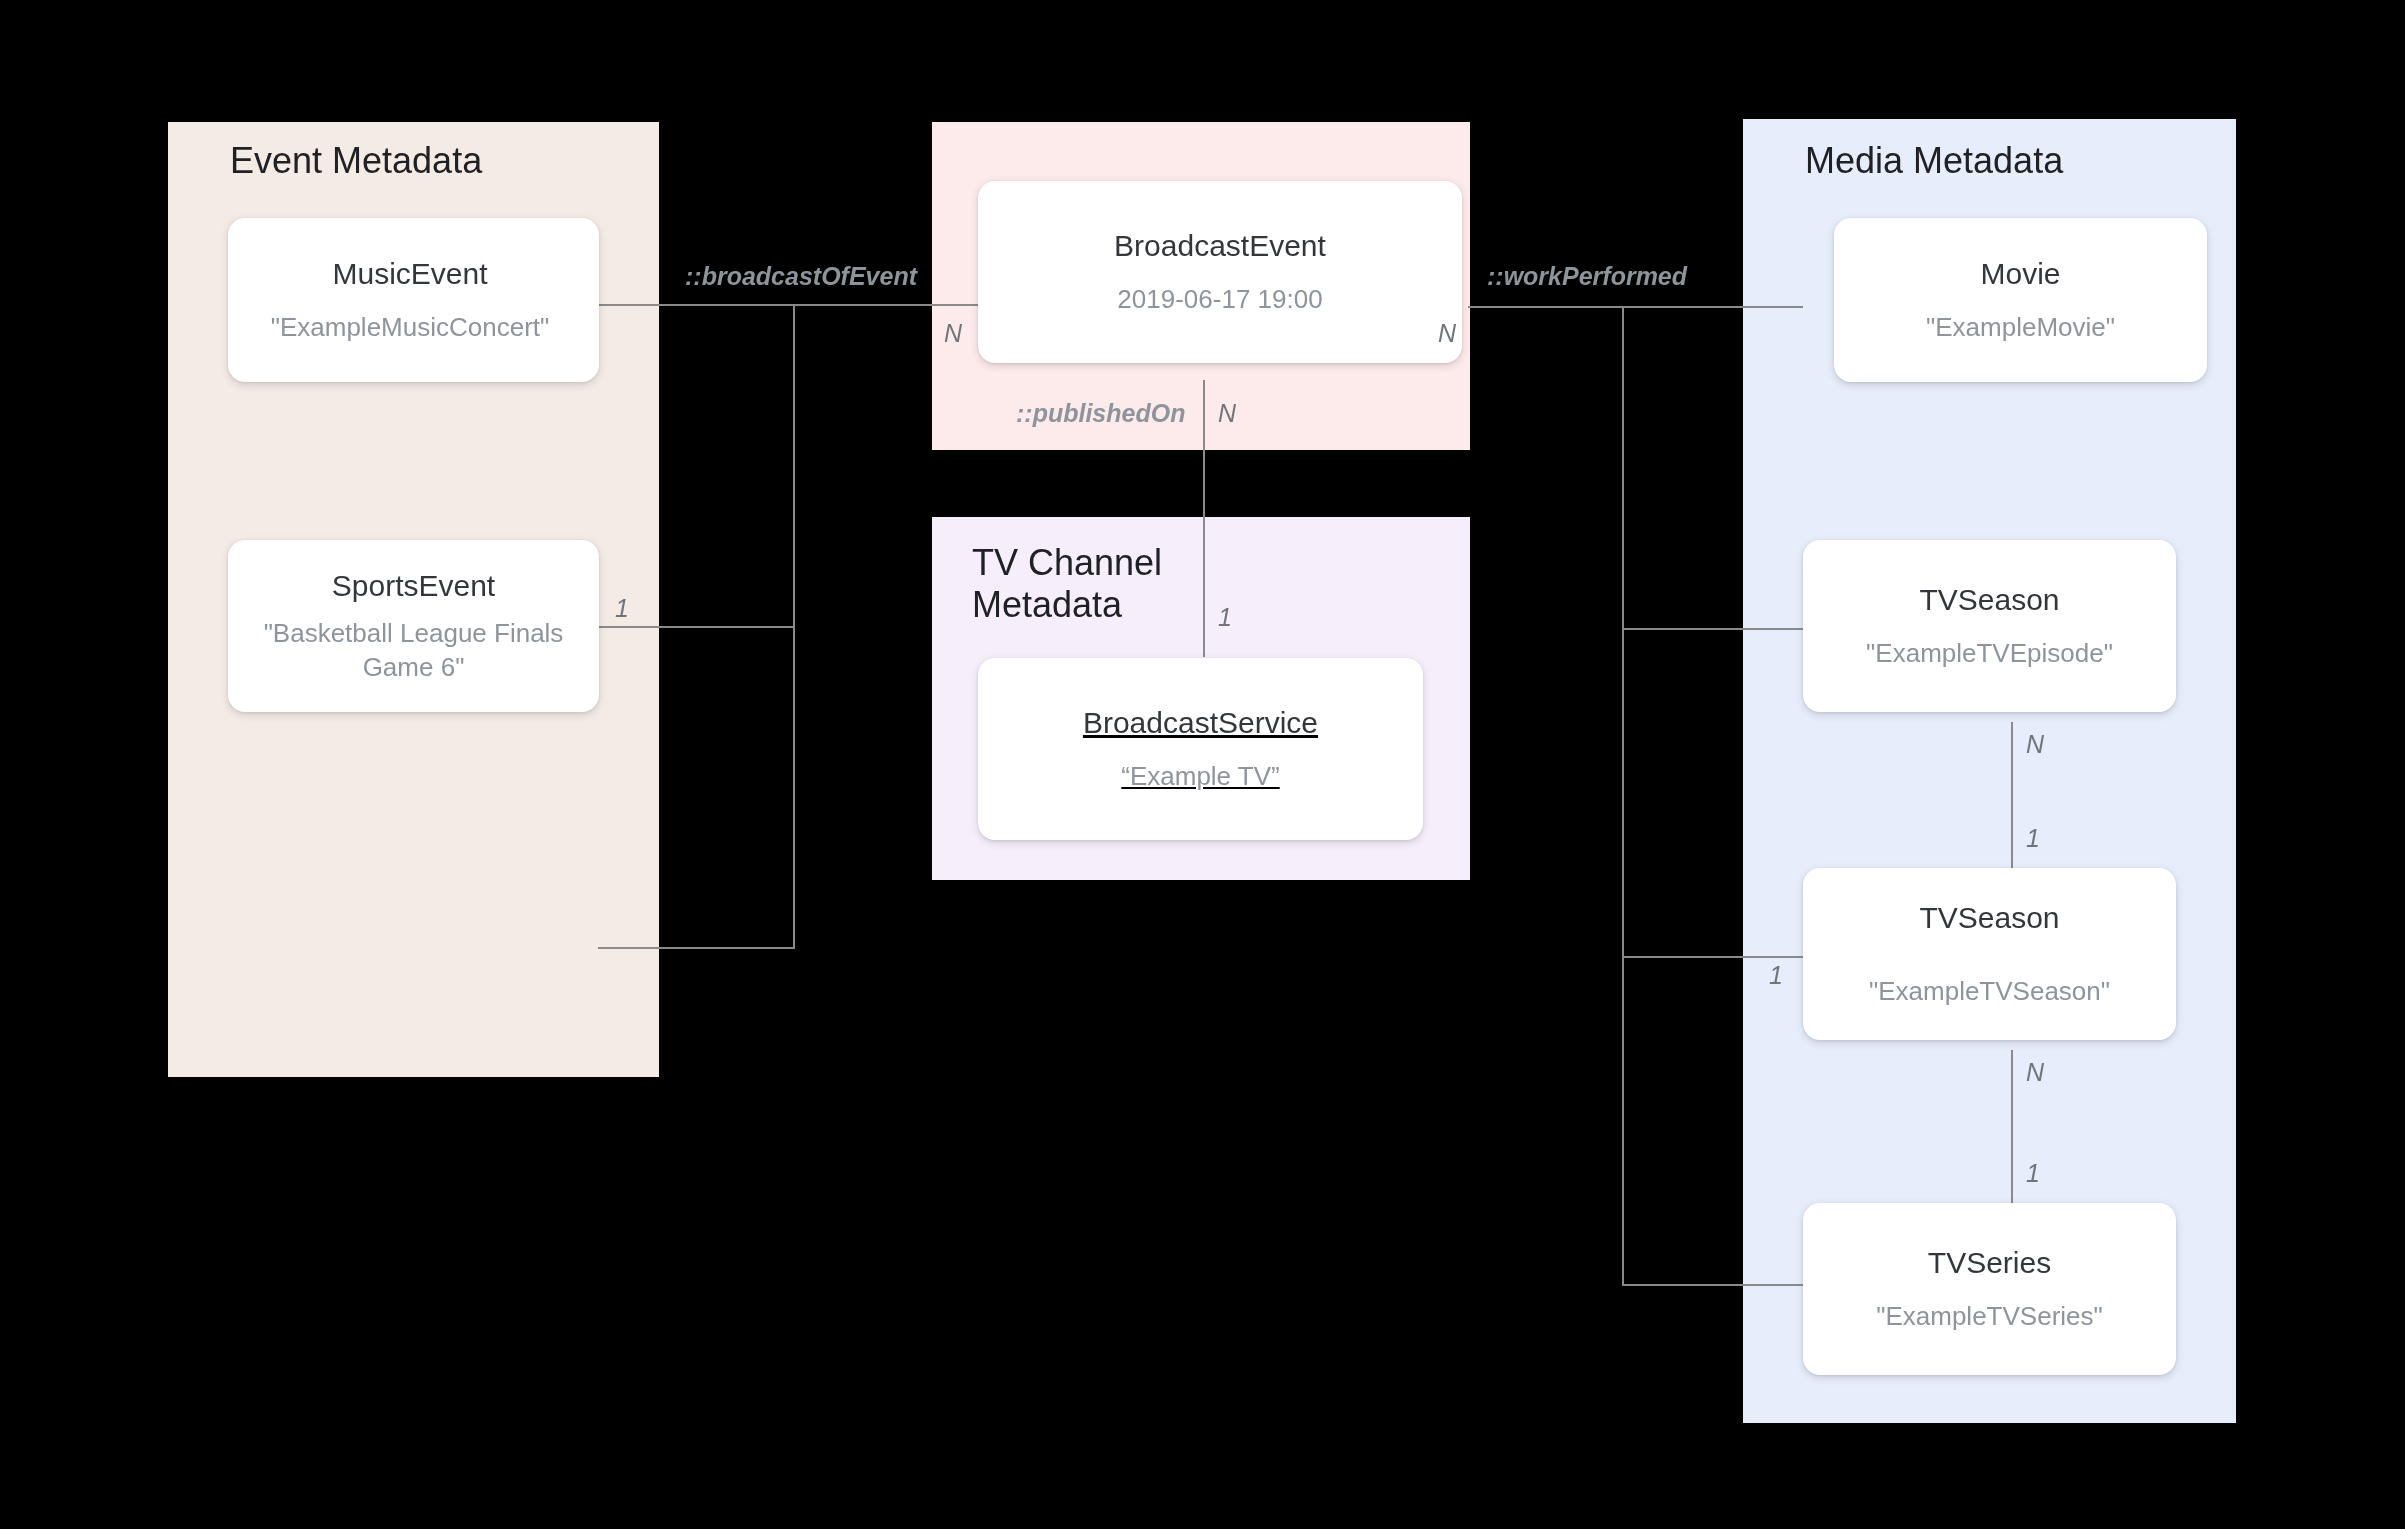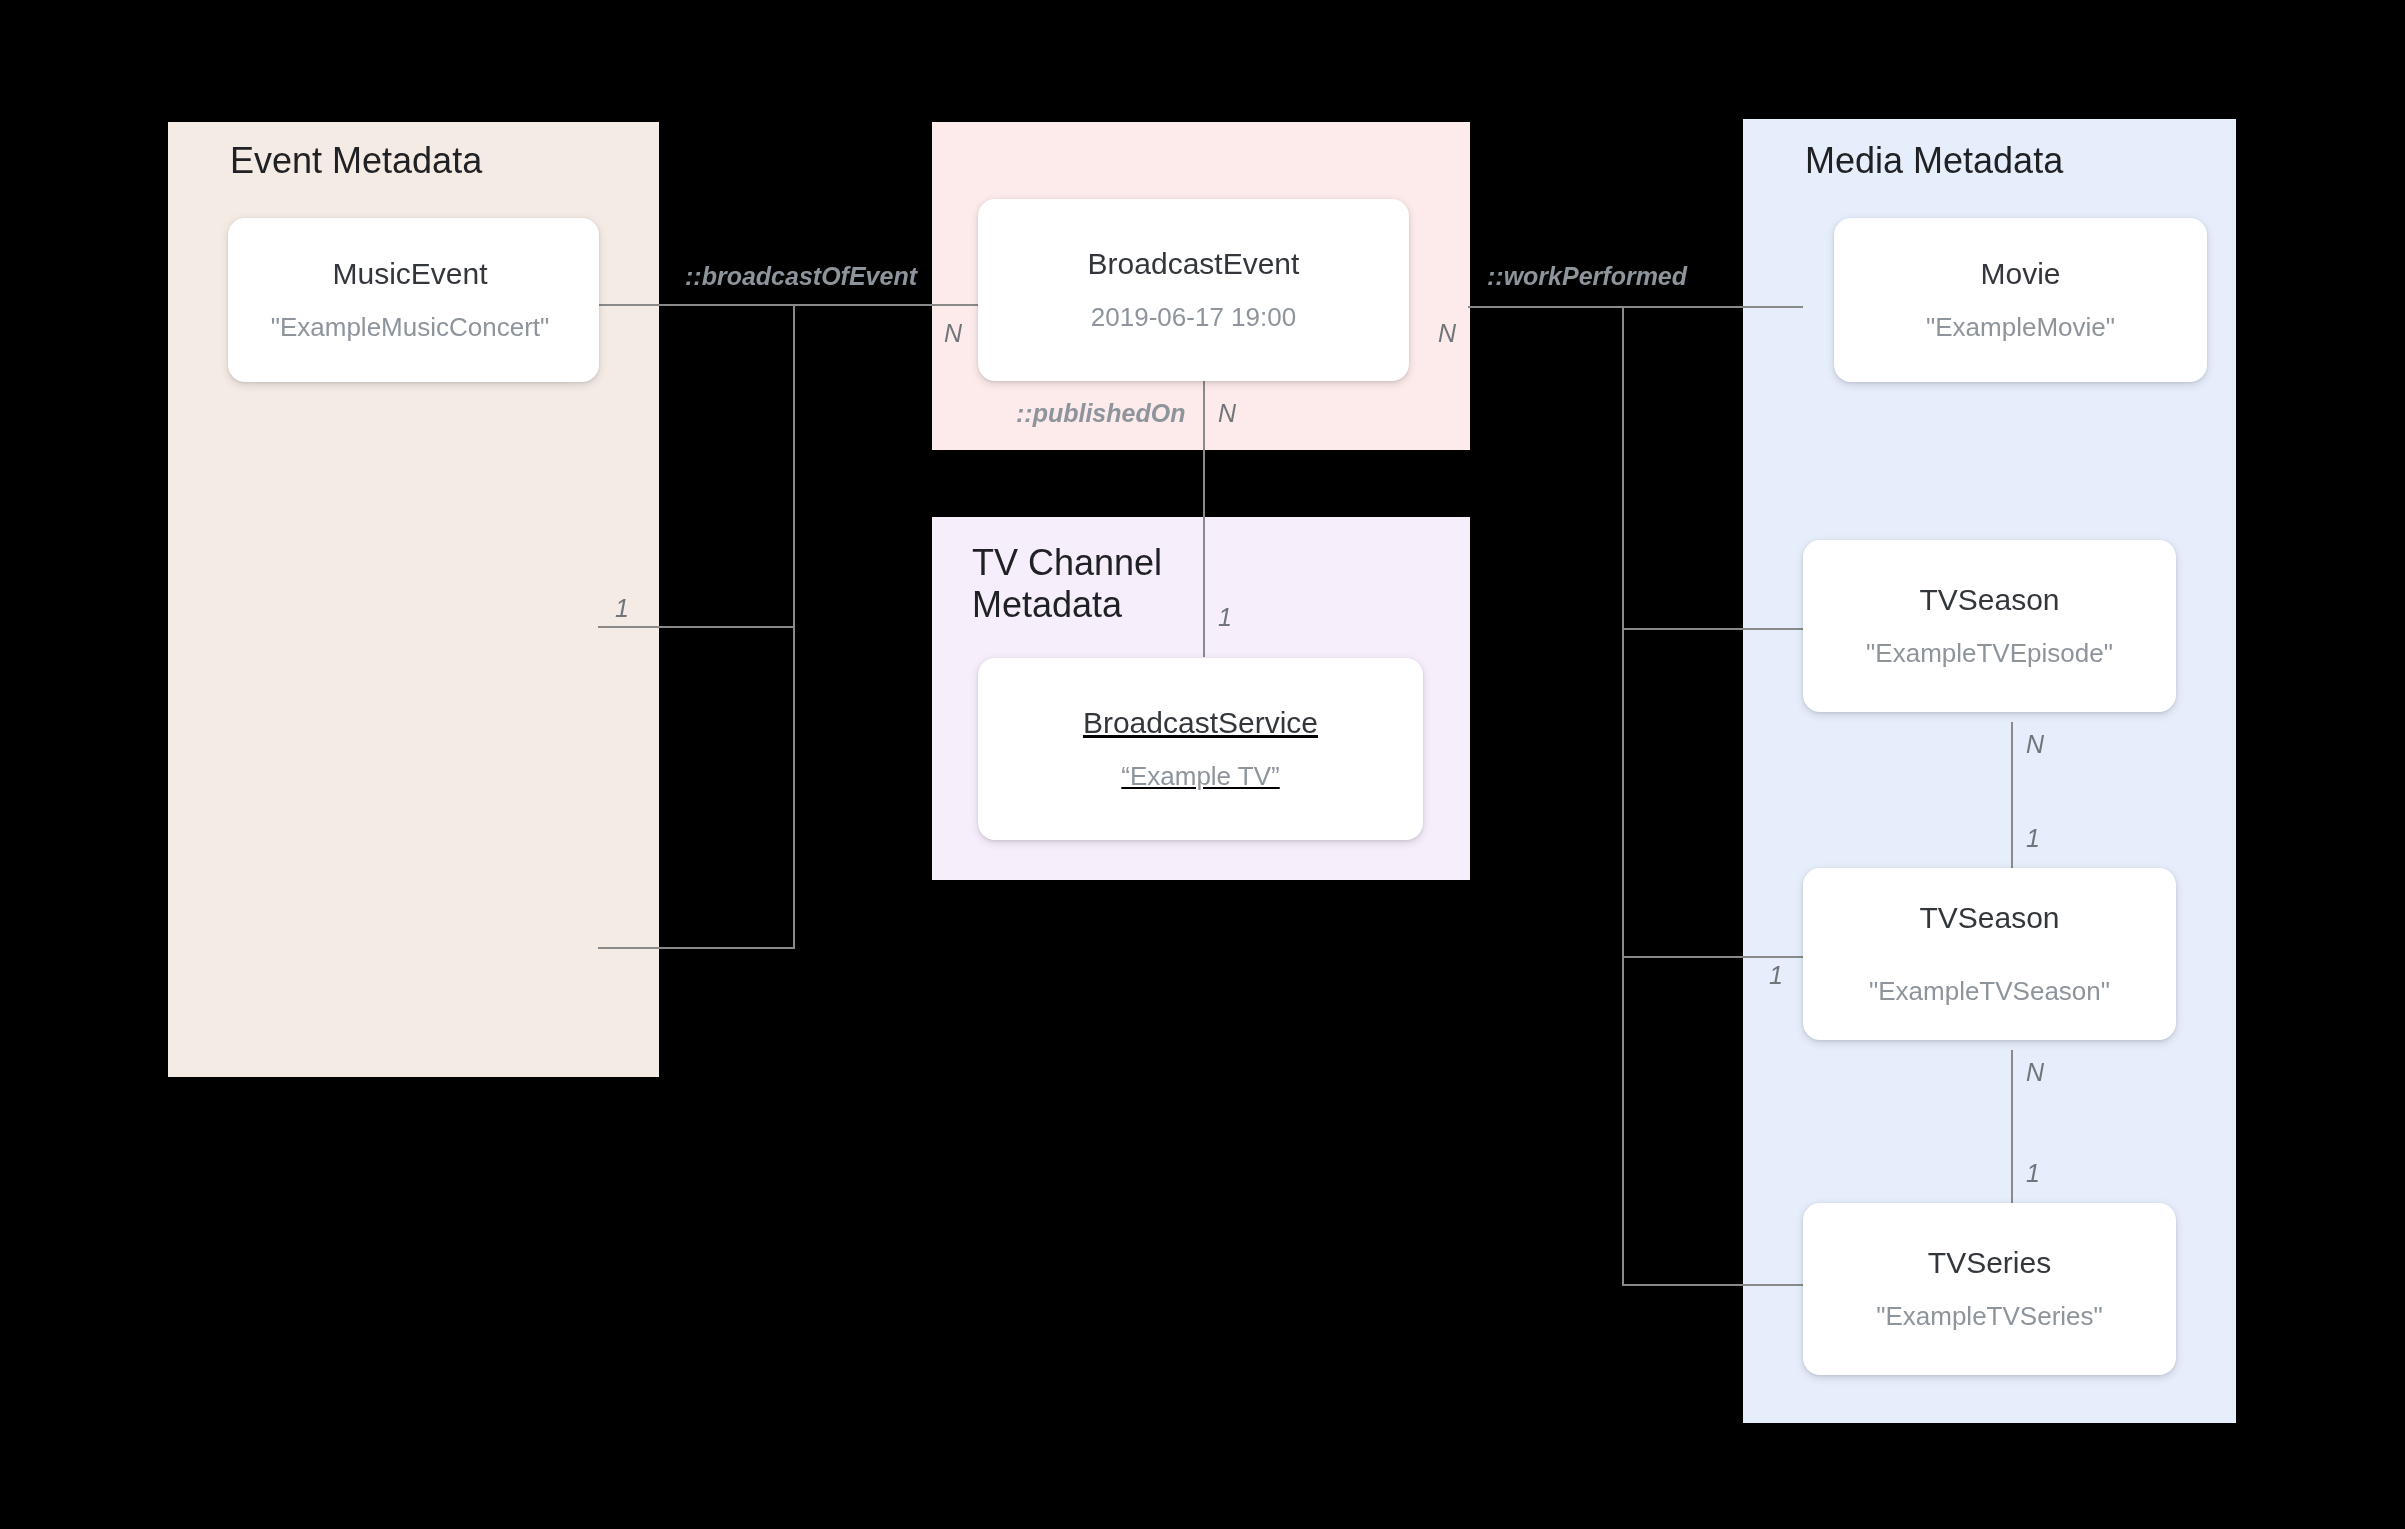--- a/index.html
+++ b/index.html
@@ -124,23 +124,27 @@
 
   <div class="edge v" style="left:2011px; top:722px; height:153px;"></div>
 
   <div class="edge v" style="left:2011px; top:1050px; height:153px;"></div>
 
   <div class="card" style="left:228px; top:218px; width:371px; height:164px;padding-left:10px;">
     <div class="card-title">MusicEvent</div>
     <div class="card-value">"ExampleMusicConcert"</div>
   </div>
 
+  <div class="card wrapval" style="left:228px; top:540px; width:371px; height:172px;">
+    <div class="card-title">SportsEvent</div>
+    <div class="card-value" style="margin-top:13.4px; max-width:325px;">"Basketball League Finals Game 6"</div>
+  </div>
 
 
-  <div class="card" style="left:978px; top:199px; width:431px; height:182px;">
+  <div class="card" style="left:978px; top:181px; width:484px; height:182px;">
     <div class="card-title">BroadcastEvent</div>
     <div class="card-value">2019-06-17 19:00</div>
   </div>
 
   <div class="card" style="left:978px; top:658px; width:445px; height:182px;text-decoration:underline;">
     <div class="card-title">BroadcastService</div>
     <div class="card-value">“Example TV”</div>
   </div>
 
   <div class="card" style="left:1803px; top:218px; width:373px; height:164px;margin-left:31px;">

